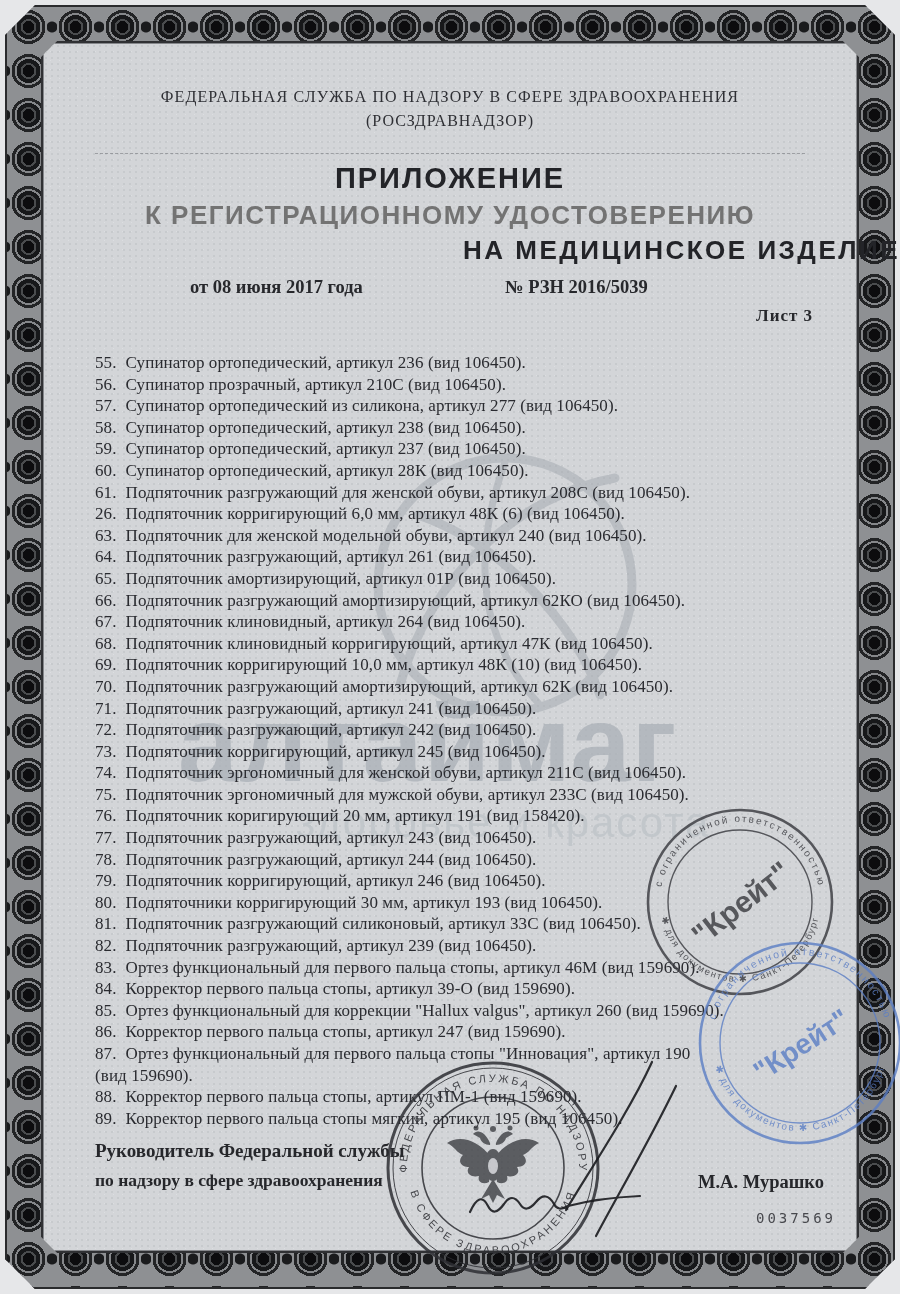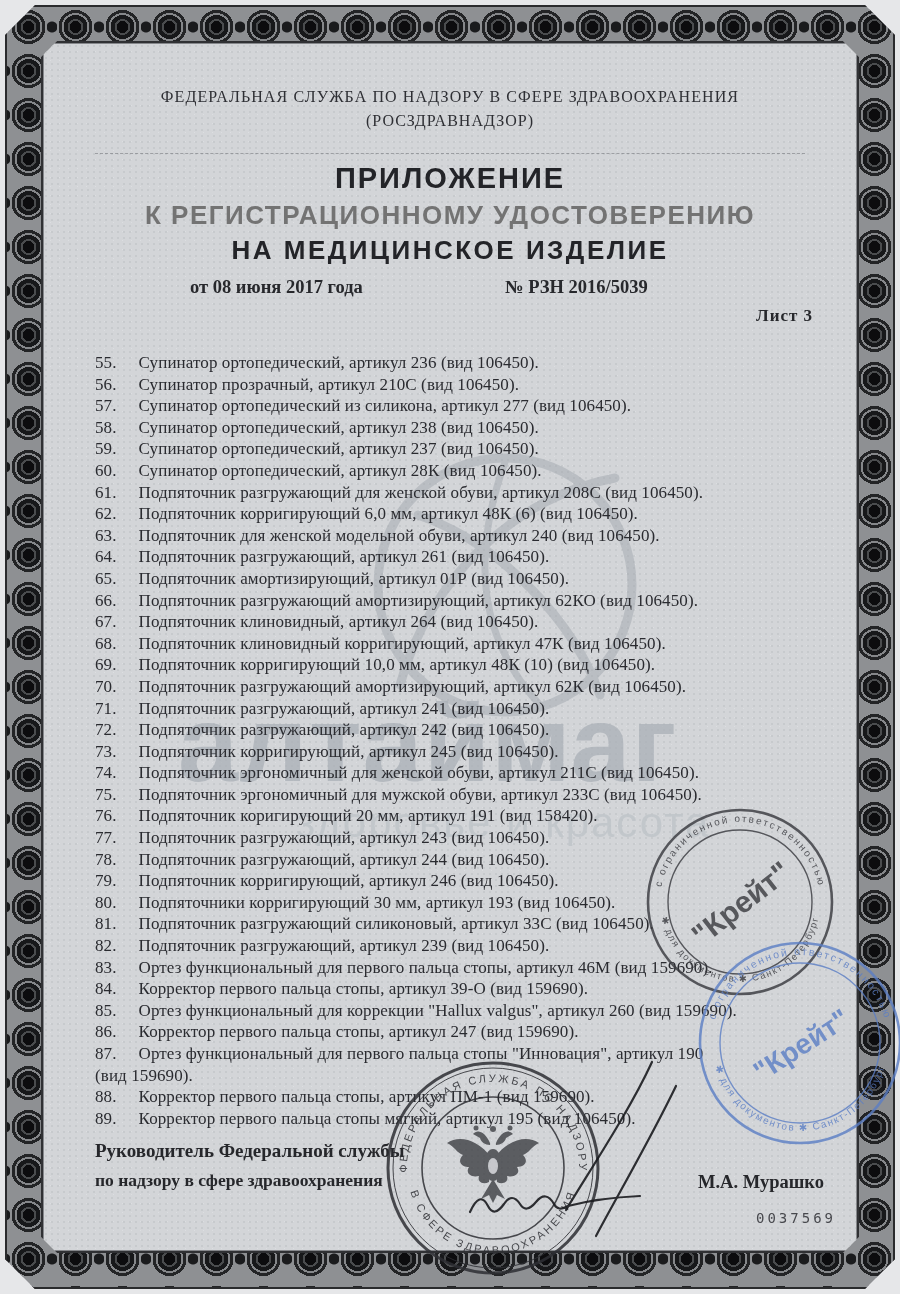--- a/index.html
+++ b/index.html
@@ -28,29 +28,29 @@
   
   .agency1{position:absolute;top:88px;left:60px;right:60px;text-align:center;
     font-size:16px;letter-spacing:1.1px;color:#2e2f34;}
   .agency2{position:absolute;top:112px;left:60px;right:60px;text-align:center;
     font-size:16px;letter-spacing:1px;color:#2e2f34;}
   .divider{position:absolute;top:153px;left:95px;right:95px;border-top:1px dashed rgba(92,94,99,.45);}
   .t1{position:absolute;top:162px;left:0;right:0;text-align:center;
     font-family:"Liberation Sans",sans-serif;font-weight:700;font-size:29px;letter-spacing:2px;color:#232428;}
   .t2{position:absolute;top:200px;left:0;right:0;text-align:center;
     font-family:"Liberation Sans",sans-serif;font-weight:700;font-size:26px;letter-spacing:1.5px;color:#737373;}
-  .t3{position:absolute;top:235px;left:0;right:0;text-align:center;
+  .t3{position:absolute;top:235px;left:0;right:0;text-align:right;
     font-family:"Liberation Sans",sans-serif;font-weight:700;font-size:26px;letter-spacing:2.5px;color:#232428;}
   .date-text{position:absolute;top:277px;left:190px;font-size:18.5px;font-weight:700;color:#27282c;}
   .num-text{position:absolute;top:277px;left:505px;font-size:18.5px;font-weight:700;color:#27282c;}
   .sheet{position:absolute;top:306px;left:756px;font-size:17px;font-weight:700;color:#27282c;letter-spacing:1px;}
   
   .list{position:absolute;top:352px;left:95px;width:722px;font-size:17px;line-height:21.6px;color:#2a2b30;}
   .item{white-space:pre;letter-spacing:0.1px;}
-  .inum{margin-right:22px;}
+  .inum{margin-right:9px;}
   
   .f1{position:absolute;top:1140px;left:95px;font-size:19px;font-weight:700;color:#26272b;}
   .f2{position:absolute;top:1170px;left:95px;font-size:17.5px;font-weight:700;color:#26272b;}
   .signer{position:absolute;top:1172px;left:698px;font-size:18.5px;font-weight:700;color:#26272b;}
   .serial{position:absolute;top:1210px;left:756px;font-family:"DejaVu Sans Mono",monospace;
     font-size:14px;letter-spacing:3px;color:#47484d;}
   
   .wm-brand{position:absolute;top:690px;left:178px;font-family:"Liberation Sans",sans-serif;
     font-weight:700;font-size:108px;letter-spacing:1px;color:#a9afb6;opacity:.72;line-height:1;}
   .wm-tagline{position:absolute;top:802px;left:296px;font-family:"Liberation Sans",sans-serif;
@@ -89,21 +89,21 @@
     <div class="sheet">Лист 3</div>
 
     <div class="list" id="list">
         <div class="item"><span class="inum">55.</span><span class="itext">Супинатор ортопедический, артикул 236 (вид 106450).</span></div>
         <div class="item"><span class="inum">56.</span><span class="itext">Супинатор прозрачный, артикул 210С (вид 106450).</span></div>
         <div class="item"><span class="inum">57.</span><span class="itext">Супинатор ортопедический из силикона, артикул 277 (вид 106450).</span></div>
         <div class="item"><span class="inum">58.</span><span class="itext">Супинатор ортопедический, артикул 238 (вид 106450).</span></div>
         <div class="item"><span class="inum">59.</span><span class="itext">Супинатор ортопедический, артикул 237 (вид 106450).</span></div>
         <div class="item"><span class="inum">60.</span><span class="itext">Супинатор ортопедический, артикул 28К (вид 106450).</span></div>
         <div class="item"><span class="inum">61.</span><span class="itext">Подпяточник разгружающий для женской обуви, артикул 208С (вид 106450).</span></div>
-        <div class="item"><span class="inum">62.</span><span class="itext">Подпяточник корригирующий 6,0 мм, артикул 48К (6) (вид 106450).</span></div>
+        <div class="item"><span class="inum">26.</span><span class="itext">Подпяточник корригирующий 6,0 мм, артикул 48К (6) (вид 106450).</span></div>
         <div class="item"><span class="inum">63.</span><span class="itext">Подпяточник для женской модельной обуви, артикул 240 (вид 106450).</span></div>
         <div class="item"><span class="inum">64.</span><span class="itext">Подпяточник разгружающий, артикул 261 (вид 106450).</span></div>
         <div class="item"><span class="inum">65.</span><span class="itext">Подпяточник амортизирующий, артикул 01Р (вид 106450).</span></div>
         <div class="item"><span class="inum">66.</span><span class="itext">Подпяточник разгружающий амортизирующий, артикул 62КО (вид 106450).</span></div>
         <div class="item"><span class="inum">67.</span><span class="itext">Подпяточник клиновидный, артикул 264 (вид 106450).</span></div>
         <div class="item"><span class="inum">68.</span><span class="itext">Подпяточник клиновидный корригирующий, артикул 47К (вид 106450).</span></div>
         <div class="item"><span class="inum">69.</span><span class="itext">Подпяточник корригирующий 10,0 мм, артикул 48К (10) (вид 106450).</span></div>
         <div class="item"><span class="inum">70.</span><span class="itext">Подпяточник разгружающий амортизирующий, артикул 62К (вид 106450).</span></div>
         <div class="item"><span class="inum">71.</span><span class="itext">Подпяточник разгружающий, артикул 241 (вид 106450).</span></div>
         <div class="item"><span class="inum">72.</span><span class="itext">Подпяточник разгружающий, артикул 242 (вид 106450).</span></div>

